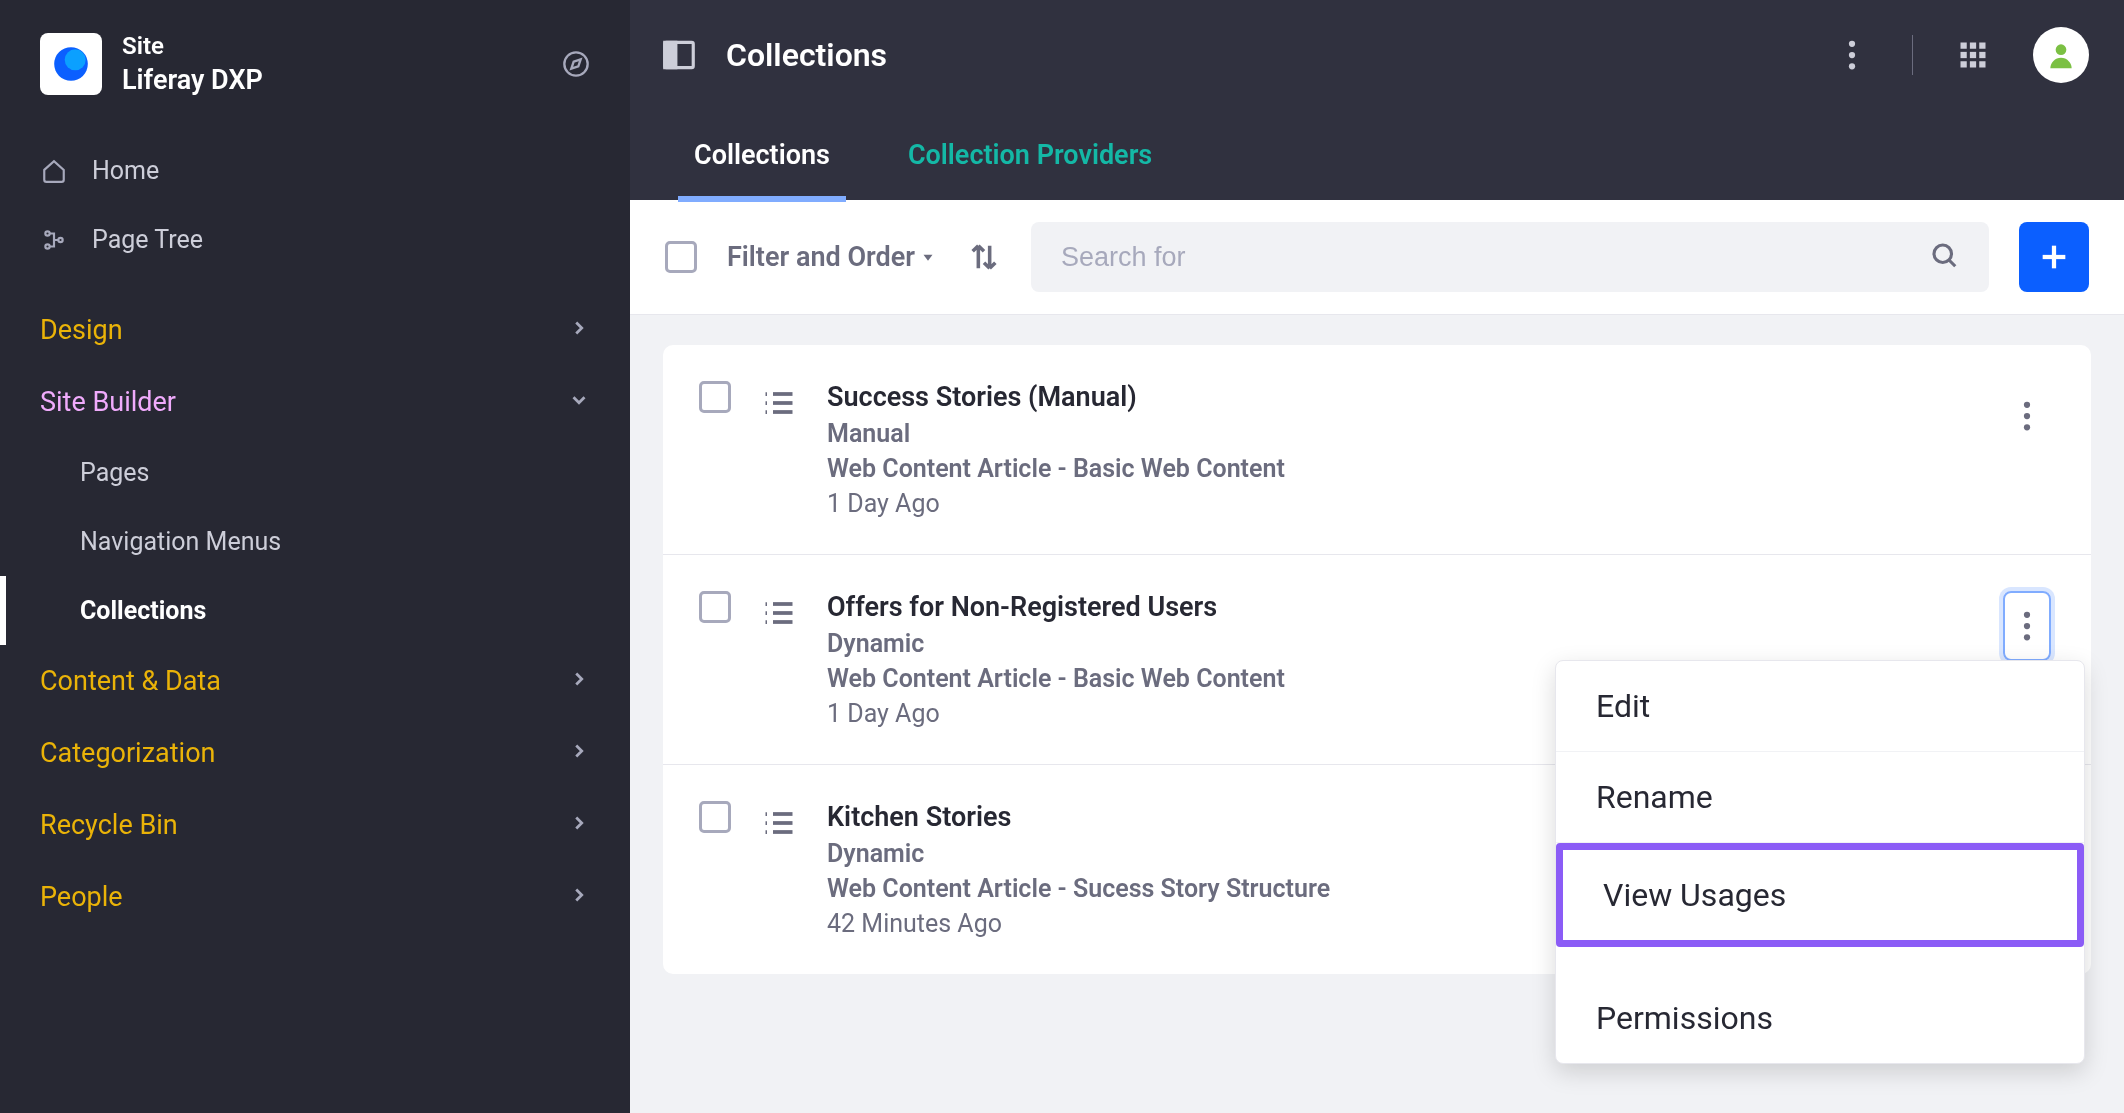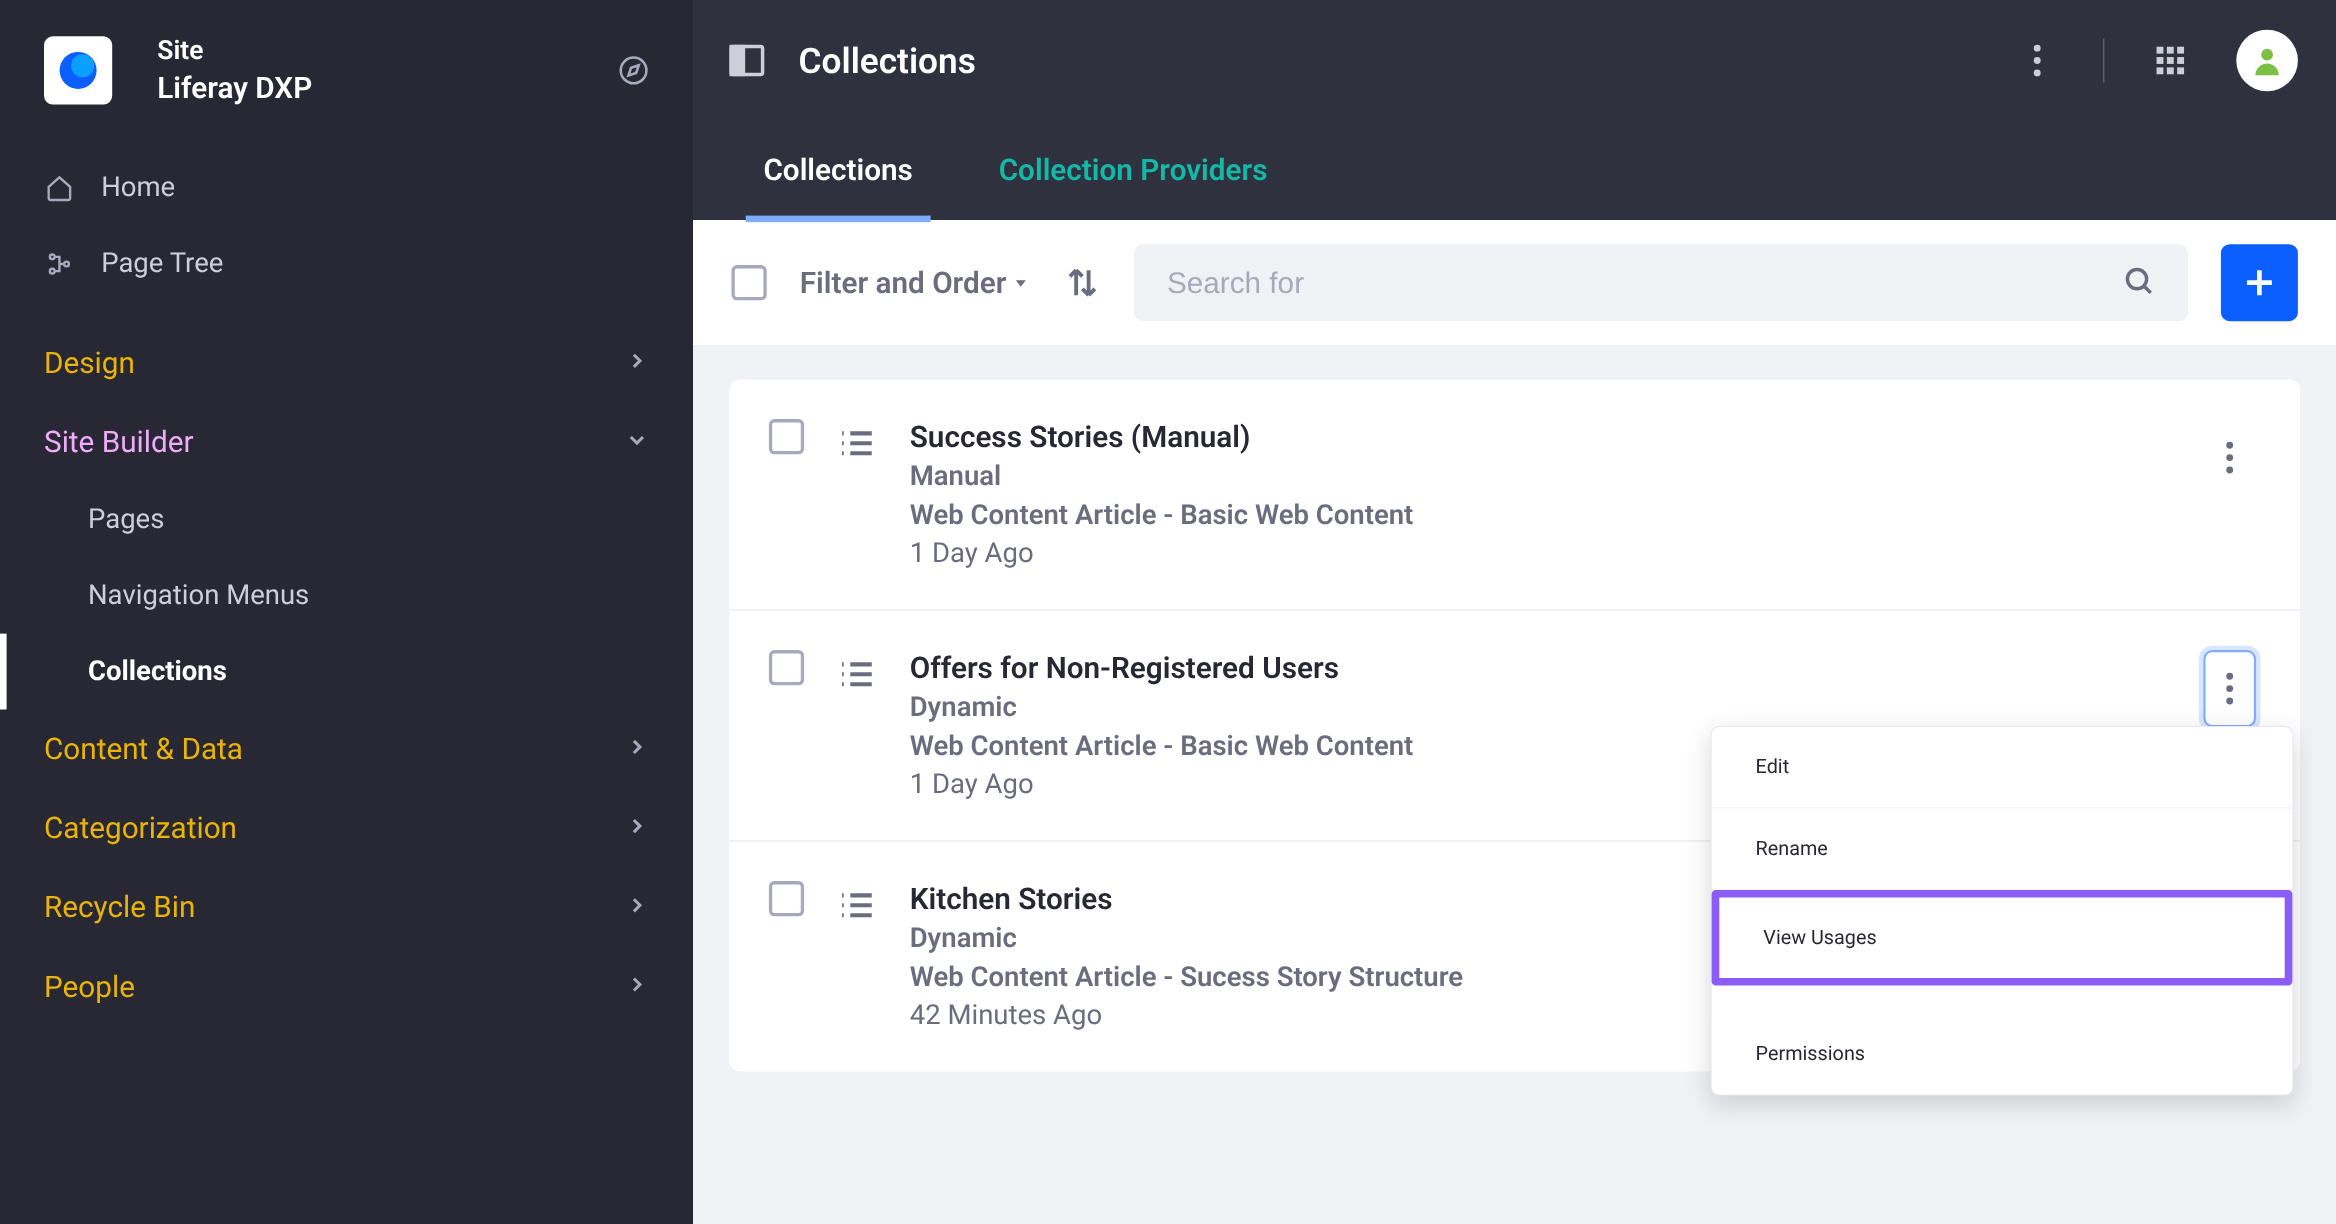--- a/index.html
+++ b/index.html
@@ -22,21 +22,21 @@
     display: flex;
     flex-direction: column;
     flex-shrink: 0;
     padding-top: 12px;
     font-size: 25px;
   }
   .site-header {
     display: flex;
     align-items: center;
     padding: 20px 30px 20px 40px;
-    gap: 41px;
+    gap: 20px;
   }
   .site-logo {
     width: 62px; height: 62px;
     background: #fff;
     border-radius: 8px;
     display: flex; align-items: center; justify-content: center;
   }
   .site-logo svg { width: 42px; height: 42px; }
   .site-names { flex: 1; }
   .site-label { color: #fff; font-size: 24px; font-weight: 600; }
@@ -218,21 +218,21 @@
     right:6px;
     width:530px;
     background:#fff;
     border:1px solid #e7e7ed;
     border-radius:8px;
     box-shadow:0 8px 24px rgba(0,0,0,0.15);
     z-index:10;
   }
   .dropdown-item {
     padding:26px 40px;
-    font-size:18px;
+    font-size:32px;
     color:#272833;
     cursor:pointer;
     border-bottom:1px solid #f1f2f5;
   }
   .dropdown-item:last-child { border-bottom:none;margin-top:26px; }
   .dropdown-item.highlighted {
     border:7px solid #8b5cf6;
     border-radius:4px;
   }
 </style>

